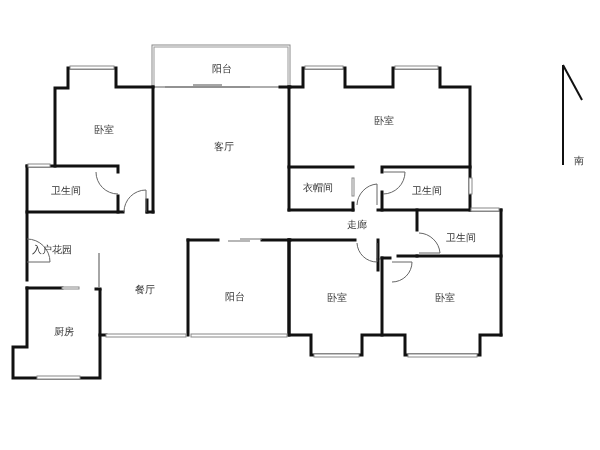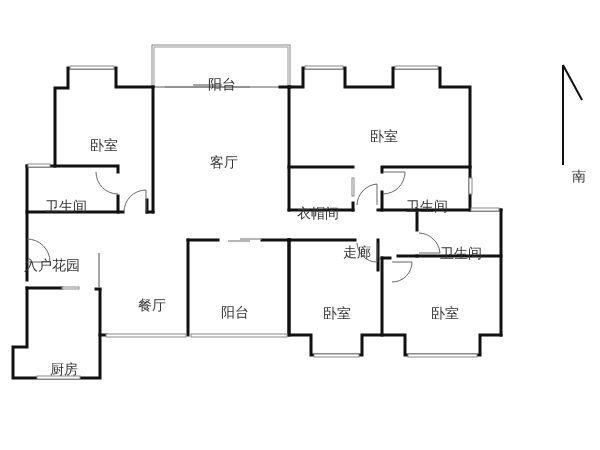--- a/index.html
+++ b/index.html
@@ -2,21 +2,21 @@
 <html><head>
 <meta charset="utf-8">
 <style>
   html, body { margin: 0; padding: 0; background: #ffffff; }
   body { width: 600px; height: 450px; position: relative; overflow: hidden; font-family: "DejaVu Sans", sans-serif; }
   svg { position: absolute; left: 0; top: 0; }
   .wall { stroke: #111; stroke-width: 3; fill: none; stroke-linecap: square; }
   .thin { stroke: #999; stroke-width: 1; fill: none; }
   .win { stroke: #888; stroke-width: 1; fill: #fff; }
   .door { stroke: #666; stroke-width: 1; fill: none; }
-  .lbl { position: absolute; font-size: 14px; color: #333; white-space: nowrap; transform: translate(-50%, -50%); margin-top: 16px; }
+  .lbl { position: absolute; font-size: 10px; color: #333; white-space: nowrap; transform: translate(-50%, -50%); }
 </style>
 </head>
 <body>
 
 <svg width="600" height="450" viewBox="0 0 600 450">
 
   <g>
     <rect x="152" y="45" width="138" height="42" class="win"></rect>
     <rect x="154" y="47" width="134" height="40" class="thin"></rect>
     <line x1="165" y1="87" x2="250" y2="87" stroke="#888" stroke-width="1.5"></line>
@@ -106,23 +106,23 @@
     <line x1="563" y1="65" x2="563" y2="165" stroke="#111" stroke-width="2"></line>
     <line x1="563" y1="65" x2="582" y2="100" stroke="#111" stroke-width="2"></line>
   </g>
 </svg>
 
 <div class="lbl" style="left:222px;top:69px">阳台</div>
 <div class="lbl" style="left:104px;top:130px">卧室</div>
 <div class="lbl" style="left:224px;top:147px">客厅</div>
 <div class="lbl" style="left:66px;top:191px">卫生间</div>
 <div class="lbl" style="left:384px;top:121px">卧室</div>
-<div class="lbl" style="left:318px;top:198px">衣帽间</div>
+<div class="lbl" style="left:318px;top:188px">衣帽间</div>
 <div class="lbl" style="left:427px;top:191px">卫生间</div>
-<div class="lbl" style="left:357px;top:237px">走廊</div>
+<div class="lbl" style="left:357px;top:225px">走廊</div>
 <div class="lbl" style="left:461px;top:238px">卫生间</div>
 <div class="lbl" style="left:52px;top:250px">入户花园</div>
-<div class="lbl" style="left:152px;top:290px">餐厅</div>
+<div class="lbl" style="left:145px;top:290px">餐厅</div>
 <div class="lbl" style="left:235px;top:297px">阳台</div>
 <div class="lbl" style="left:337px;top:298px">卧室</div>
 <div class="lbl" style="left:445px;top:298px">卧室</div>
-<div class="lbl" style="left:64px;top:354px">厨房</div>
+<div class="lbl" style="left:64px;top:332px">厨房</div>
 <div class="lbl" style="left:579px;top:161px">南</div>
 
 </body></html>

